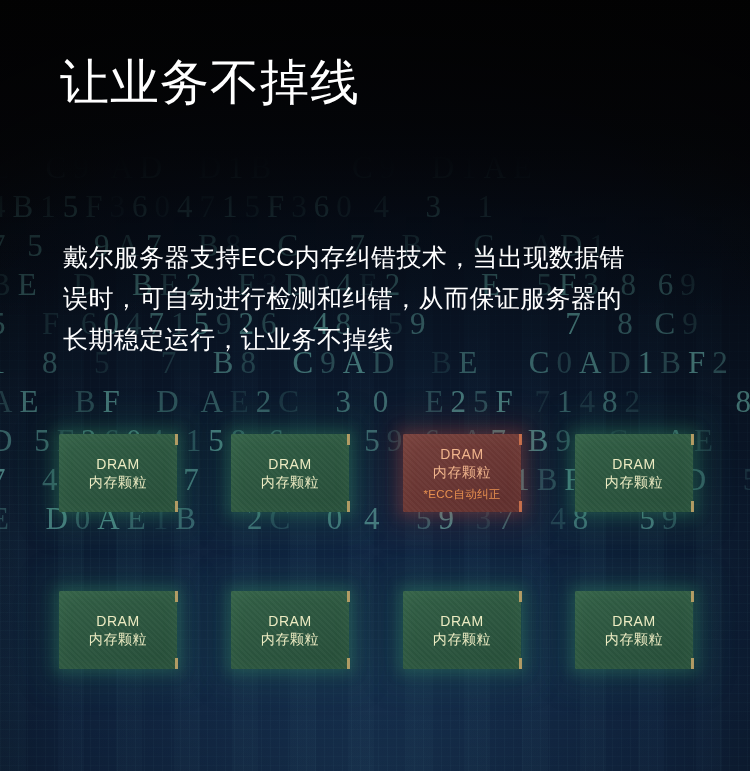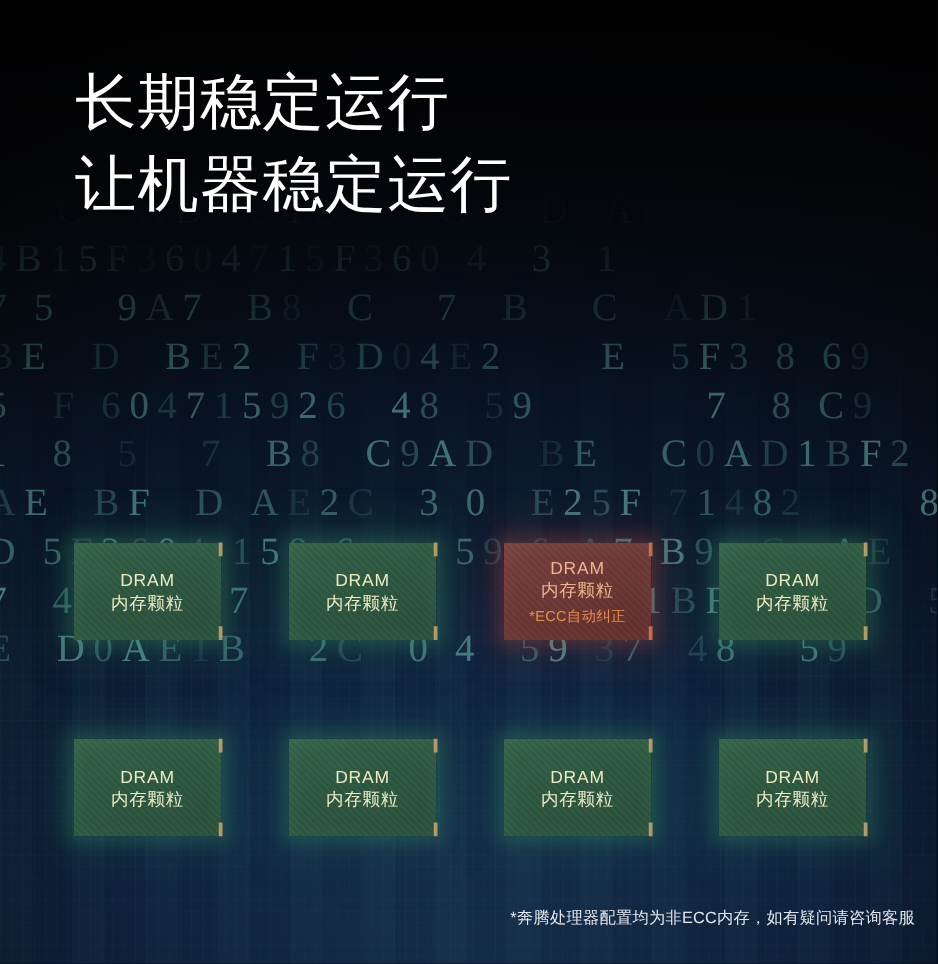--- a/index.html
+++ b/index.html
@@ -231,25 +231,29 @@
       <div class="hexrow" style="top: 501px;"><span style="opacity: 0.25;">E</span><span style="opacity: 0.49;">&nbsp;</span><span style="opacity: 0.28;">&nbsp;</span><span style="opacity: 0.51;">D</span><span style="opacity: 0.3;">0</span><span style="opacity: 0.54;">A</span><span style="opacity: 0.33;">E</span><span style="opacity: 0.12;">1</span><span style="opacity: 0.36;">B</span><span style="opacity: 0.15;">&nbsp;</span><span style="opacity: 0.38;">&nbsp;</span><span style="opacity: 0.17;">&nbsp;</span><span style="opacity: 0.41;">2</span><span style="opacity: 0.2;">C</span><span style="opacity: 0.44;">&nbsp;</span><span style="opacity: 0.23;">&nbsp;</span><span style="opacity: 0.46;">0</span><span style="opacity: 0.25;">&nbsp;</span><span style="opacity: 0.49;">4</span><span style="opacity: 0.28;">&nbsp;</span><span style="opacity: 0.52;">&nbsp;</span><span style="opacity: 0.31;">5</span><span style="opacity: 0.55;">9</span><span style="opacity: 0.33;">&nbsp;</span><span style="opacity: 0.12;">3</span><span style="opacity: 0.36;">7</span><span style="opacity: 0.15;">&nbsp;</span><span style="opacity: 0.39;">&nbsp;</span><span style="opacity: 0.18;">4</span><span style="opacity: 0.42;">8</span><span style="opacity: 0.2;">&nbsp;</span><span style="opacity: 0.44;">&nbsp;</span><span style="opacity: 0.23;">&nbsp;</span><span style="opacity: 0.47;">5</span><span style="opacity: 0.26;">9</span></div>
     </div>
   <div class="bg-cols"></div>
   <div class="bg-grid"></div>
   <div class="bg-vignette"></div>
 
   <div class="content">
 
     <div class="title-block">
       <div class="title-line l1">
-        <span>长期稳定运行</span>
+        <span>让业务不掉线</span>
       </div>
-      <div class="title-line l2">让机器稳定运行</div>
     </div>
 
+    <div class="body-block">
+      <div class="body-line">戴尔服务器支持ECC内存纠错技术，当出现数据错</div>
+      <div class="body-line">误时，可自动进行检测和纠错，从而保证服务器的</div>
+      <div class="body-line">长期稳定运行，让业务不掉线</div>
+    </div>
 
     <div class="chip-grid" id="chipGrid">
         <div class="chip chip-green">
           <div class="chip-title">DRAM</div>
           <div class="chip-sub">内存颗粒</div>
           <span class="corner tr"></span>
           <span class="corner br"></span>
         </div>
         <div class="chip chip-green">
           <div class="chip-title">DRAM</div>
@@ -289,16 +293,15 @@
           <span class="corner br"></span>
         </div>
         <div class="chip chip-green">
           <div class="chip-title">DRAM</div>
           <div class="chip-sub">内存颗粒</div>
           <span class="corner tr"></span>
           <span class="corner br"></span>
         </div>
       </div>
 
-    <div class="footnote">*奔腾处理器配置均为非ECC内存，如有疑问请咨询客服</div>
 
   </div>
 </div>
 
 </body></html>

